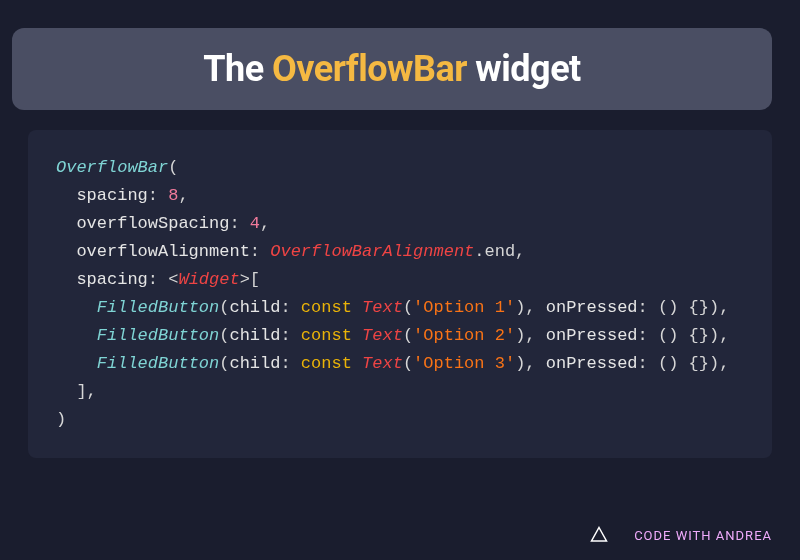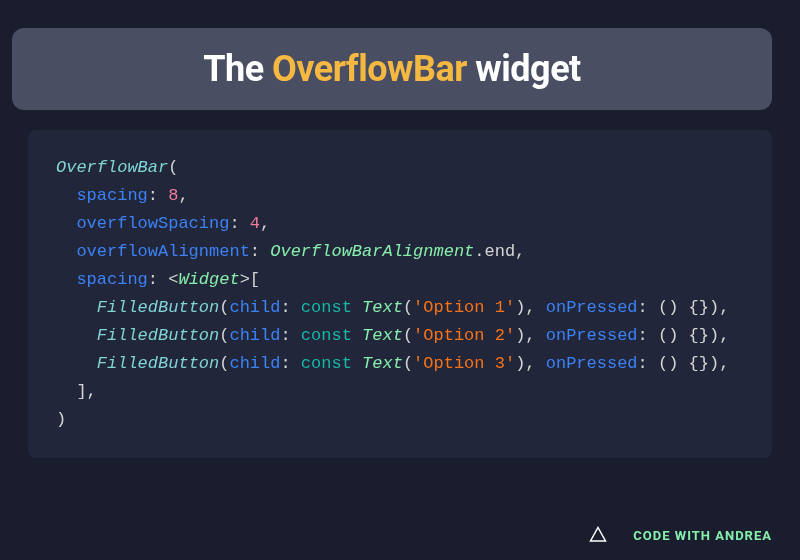--- a/index.html
+++ b/index.html
@@ -35,37 +35,37 @@
     font-family: "SF Mono", "Monaco", "Consolas", "Courier New", monospace;
     font-size: 17px;
     line-height: 1.65;
     color: #d6d6d6;
   }
   .code-panel pre {
     font-family: inherit;
     white-space: pre;
   }
   .tk-class { color: #7fd4d4; font-style: italic; }
-  .tk-param { color: #3b82f6; text-align: center; }
+  .tk-param { color: #e5e5e5; text-align: center; }
   .tk-num { color: #f07a9b; }
-  .tk-type { color: #86efac; font-style: italic; }
+  .tk-type { color: #ef4444; font-style: italic; }
   .tk-prop { color: #d6d6d6; }
-  .tk-kw { color: #14b8a6; }
+  .tk-kw { color: #eab308; }
   .tk-str { color: #f97316; }
   .tk-punc { color: #d6d6d6; }
   .footer-brand {
     position: absolute;
     bottom: 16px;
     right: 28px;
     display: flex;
     align-items: center;
     gap: 26px;
-    color: #86efac;
+    color: #f0abfc;
     font-size: 13px;
-    font-weight: 700;
+    font-weight: 400;
     letter-spacing: 1px;
   }
   .footer-brand .logo {
     width: 18px;
     height: 18px;
   }
 </style>
 </head>
 <body>
 

